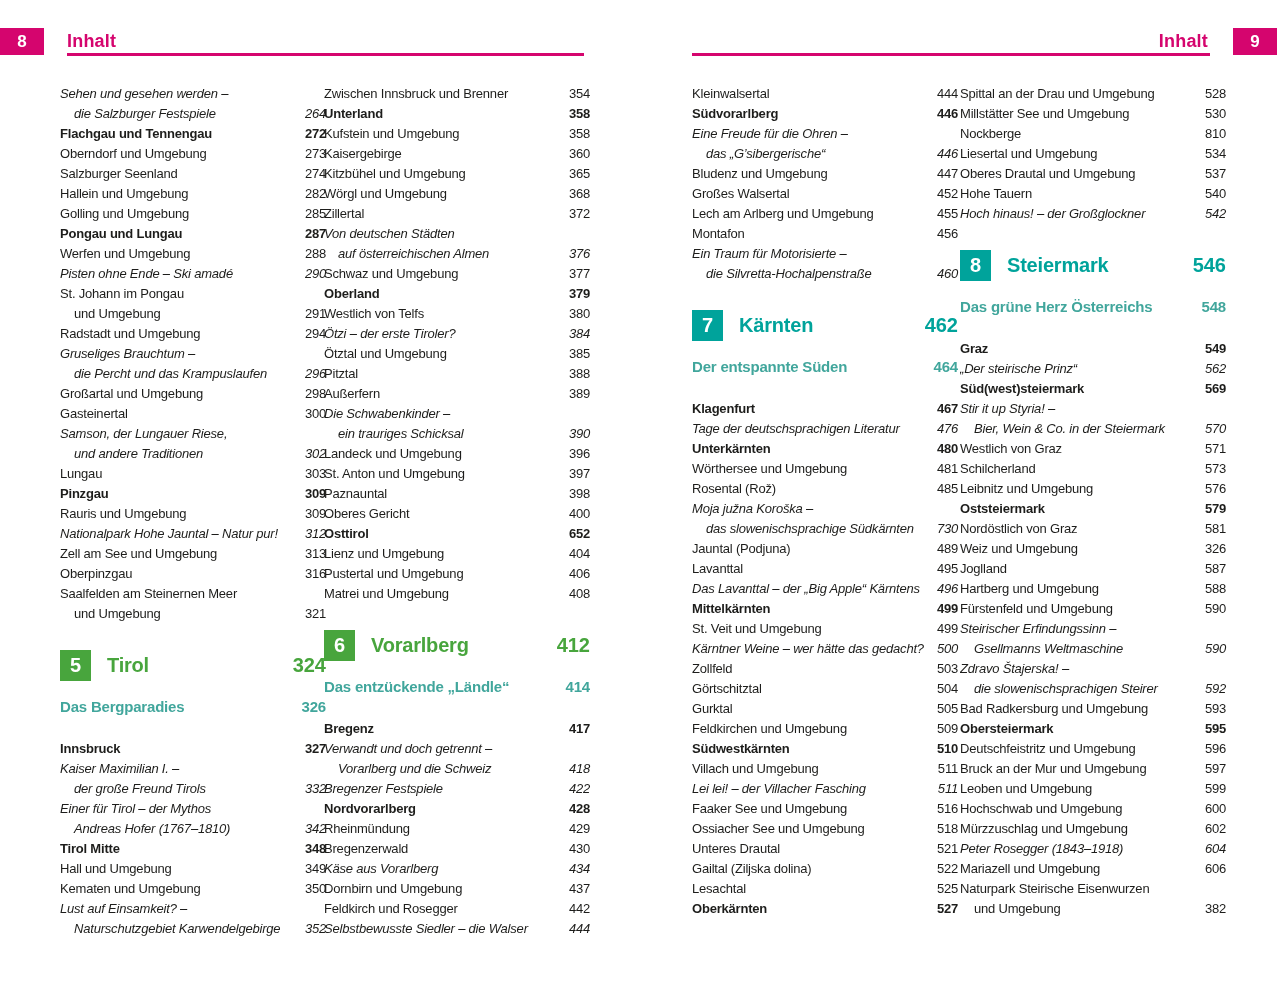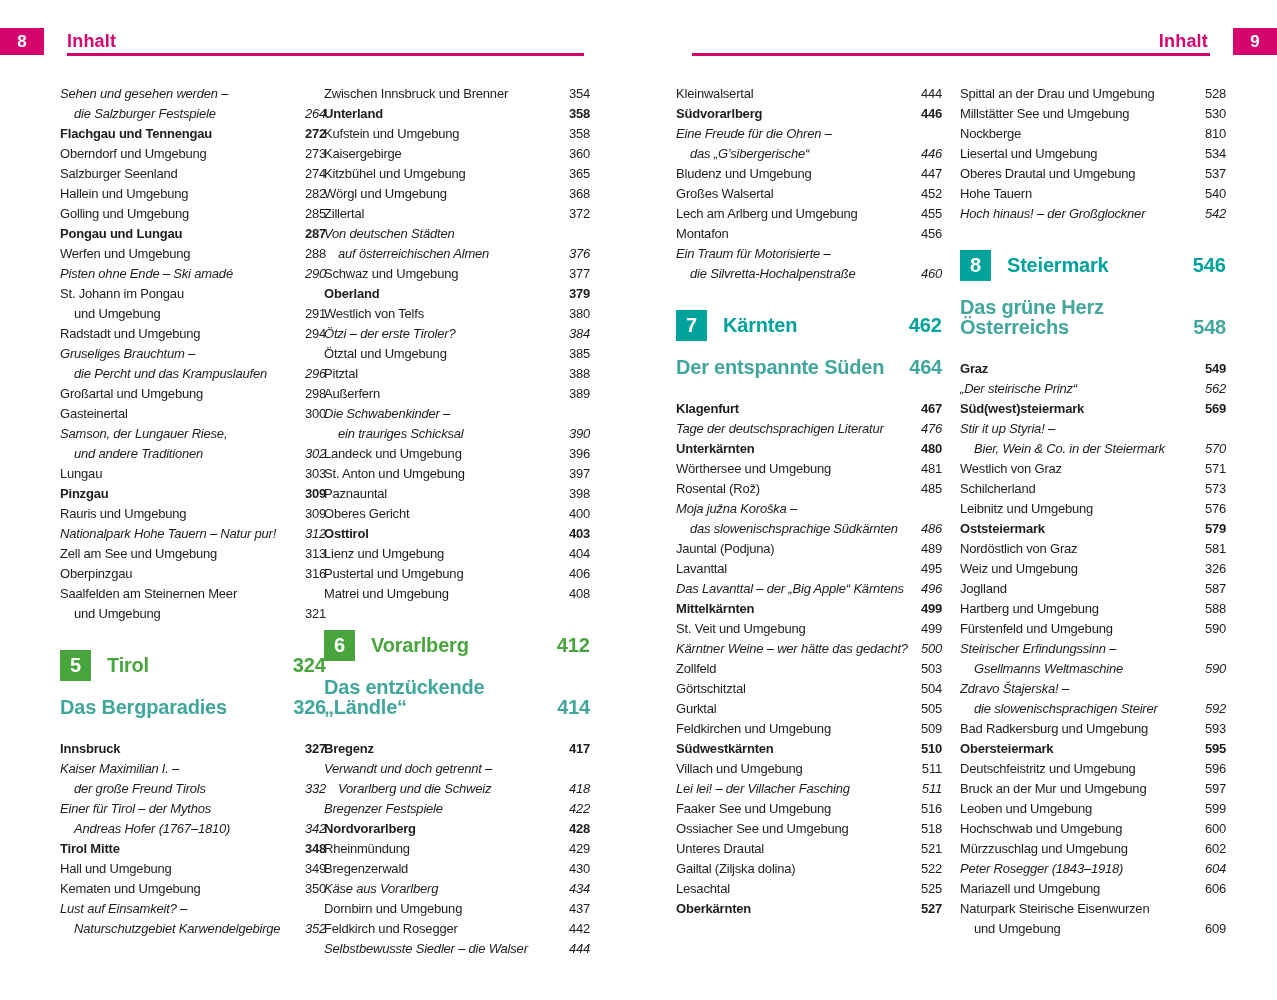--- a/index.html
+++ b/index.html
@@ -29,21 +29,21 @@
   }
   #head-left{left:67px;}
   #head-right{right:69px;}
   .rule{position:absolute;top:53px;height:3px;background:var(--pink);}
   #rule-left{left:67px;width:517px;}
   #rule-right{left:692px;width:518px;}
   
   .col{position:absolute;top:84px;width:266px;}
   #col1{left:60px;}
   #col2{left:324px;}
-  #col3{left:676px;}
+  #col3{left:692px;}
   #col4{left:960px;}
   
   .entry{font-size:13px;line-height:20px;letter-spacing:-0.2px;}
   .entry .line{display:flex;justify-content:space-between;align-items:baseline;}
   .entry .txt{white-space:nowrap;overflow:hidden;flex:1;}
   .entry .line.cont .txt{padding-left:14px;}
   .entry .pg{white-space:nowrap;margin-left:6px;}
   .entry.bold{font-weight:bold;}
   .entry.italic{font-style:italic;}
   
@@ -53,22 +53,22 @@
     display:flex;align-items:center;justify-content:center;margin-right:16px;flex:0 0 auto;
   }
   .ctitle{flex:1;font-size:20px;letter-spacing:-0.2px;}
   .cpage{font-size:20px;}
   .chapter.green .cbadge{background:var(--green);}
   .chapter.green .ctitle,.chapter.green .cpage{color:var(--green);}
   .chapter.teal .cbadge{background:var(--teal);}
   .chapter.teal .ctitle,.chapter.teal .cpage{color:var(--teal);}
   
   .subtitle{
-    display:flex;justify-content:space-between;align-items:flex-end;
-    font-weight:bold;font-size:20px;letter-spacing:-0.2px;
+    display:flex;justify-content:space-between;align-items:flex-start;
+    font-weight:bold;font-size:15px;letter-spacing:-0.2px;
     color:var(--subtitle);margin:0 0 22px;line-height:20px;
   }
 </style>
 </head>
 <body>
 
 <div class="spread">
   <div class="badge" id="badge-left">8</div>
   <div class="running-head" id="head-left">Inhalt</div>
   <div class="rule" id="rule-left"></div>
@@ -193,21 +193,21 @@
         </div>
       </div>
       <div class="entry normal">
         <div class="line">
           <span class="txt">Rauris und Umgebung</span>
           <span class="pg">309</span>
         </div>
       </div>
       <div class="entry italic">
         <div class="line">
-          <span class="txt">Nationalpark Hohe Tauern – Natur pur!</span>
+          <span class="txt">Nationalpark Hohe Jauntal – Natur pur!</span>
           <span class="pg">312</span>
         </div>
       </div>
       <div class="entry normal">
         <div class="line">
           <span class="txt">Zell am See und Umgebung</span>
           <span class="pg">313</span>
         </div>
       </div>
       <div class="entry normal">
@@ -409,21 +409,21 @@
       </div>
       <div class="entry normal">
         <div class="line">
           <span class="txt">Oberes Gericht</span>
           <span class="pg">400</span>
         </div>
       </div>
       <div class="entry bold">
         <div class="line">
           <span class="txt">Osttirol</span>
-          <span class="pg">403</span>
+          <span class="pg">652</span>
         </div>
       </div>
       <div class="entry normal">
         <div class="line">
           <span class="txt">Lienz und Umgebung</span>
           <span class="pg">404</span>
         </div>
       </div>
       <div class="entry normal">
         <div class="line">
@@ -603,21 +603,21 @@
           <span class="txt">Rosental (Rož)</span>
           <span class="pg">485</span>
         </div>
       </div>
       <div class="entry italic">
         <div class="line">
           <span class="txt">Moja južna Koroška –</span>
         </div>
         <div class="line cont">
           <span class="txt">das slowenischsprachige Südkärnten</span>
-          <span class="pg">486</span>
+          <span class="pg">730</span>
         </div>
       </div>
       <div class="entry normal">
         <div class="line">
           <span class="txt">Jauntal (Podjuna)</span>
           <span class="pg">489</span>
         </div>
       </div>
       <div class="entry normal">
         <div class="line">
@@ -932,17 +932,17 @@
           <span class="txt">Mariazell und Umgebung</span>
           <span class="pg">606</span>
         </div>
       </div>
       <div class="entry normal">
         <div class="line">
           <span class="txt">Naturpark Steirische Eisenwurzen</span>
         </div>
         <div class="line cont">
           <span class="txt">und Umgebung</span>
-          <span class="pg">609</span>
+          <span class="pg">382</span>
         </div>
       </div>
     </div>
 </div>
 
 </body></html>

